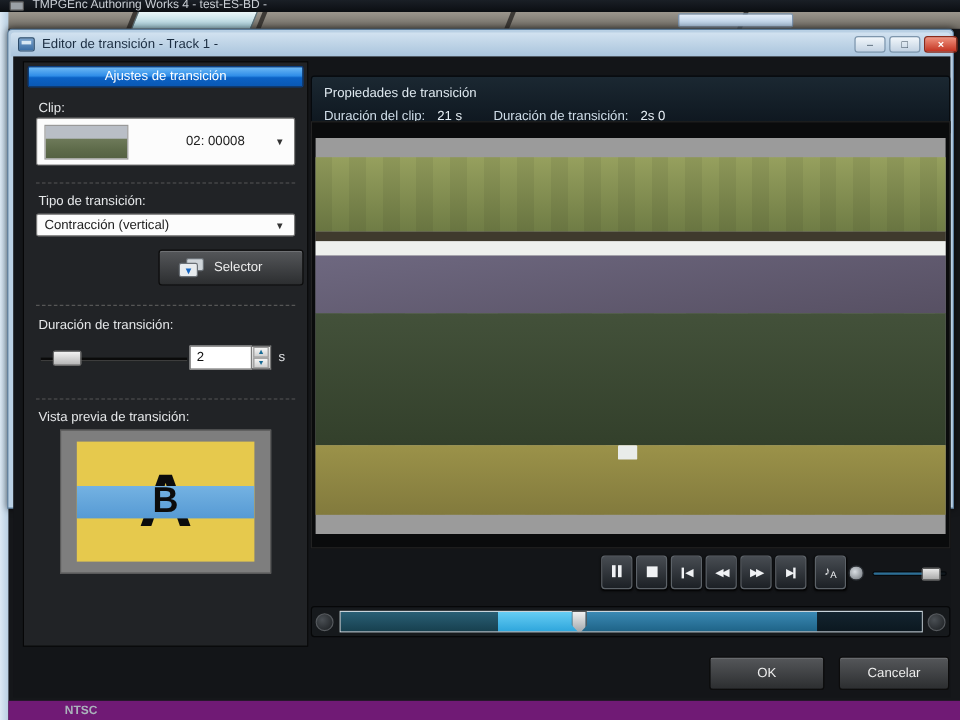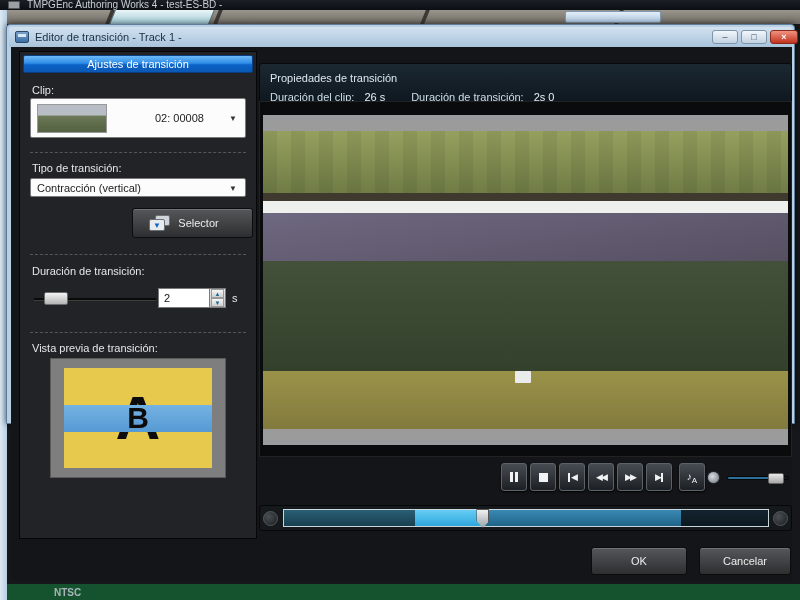--- a/index.html
+++ b/index.html
@@ -9,21 +9,21 @@
 
   
   .app-titlebar { left:0; top:0; width:800px; height:10px; background:linear-gradient(#1a1f26,#0b0e12); color:#c9ced4; font-size:10px; line-height:10px; overflow:hidden; }
   .app-icon { left:8px; top:1px; width:12px; height:8px; background:#9aa0a6; border:1px solid #555; border-radius:1px; }
   .app-title { left:27px; top:0; white-space:nowrap; }
   .tabbar { left:0; top:10px; width:800px; height:14px; background:linear-gradient(#9b968d,#6e6a63); overflow:hidden; }
   .tab-divider { top:0; width:4px; height:14px; background:#3c3935; transform:skewX(-22deg); }
   .tab-active { left:112px; top:0; width:100px; height:14px; background:linear-gradient(#eaf6f8,#9fc9d5); transform:skewX(-22deg); border-left:1px solid #55707a; border-right:1px solid #55707a; }
   .tab-lightbtn { left:565px; top:1px; width:96px; height:12px; background:linear-gradient(#e4eef9,#aec7e0); border:1px solid #7e96b0; border-radius:2px; }
   .left-edge { left:0; top:10px; width:7px; height:590px; background:linear-gradient(90deg,#dcE9f4,#b9cfe2); }
-  .statusbar { left:7px; top:584px; width:793px; height:16px; background:#14532d; }
+  .statusbar { left:7px; top:584px; width:793px; height:16px; background:#701a75; }
   .ntsc { left:47px; top:3px; font-size:10px; font-weight:bold; color:#aab3bb; }
 
   
   .dialog { left:6px; top:24px; width:789px; height:400px; background:#b9d0e4; border:1px solid #5d7license; border:1px solid #5d7d9b; border-radius:4px 4px 0 0; box-shadow:0 0 6px rgba(0,0,0,.6); }
   .dlg-titlebar { left:2px; top:2px; width:783px; height:20px; background:linear-gradient(#d2e2f0,#a9c4dc); border-radius:3px 3px 0 0; }
   .dlg-icon { left:6px; top:4px; width:14px; height:12px; background:linear-gradient(#7aa2cc,#3a6ea5); border:1px solid #2a4a6a; border-radius:2px; }
   .dlg-icon::after { content:""; position:absolute; left:2px; top:2px; right:2px; height:3px; background:#d8e8f4; }
   .dlg-title { left:26px; top:4px; font-size:11px; color:#1c2e42; }
   .winbtn { top:3px; width:26px; height:14px; border-radius:3px; border:1px solid #7e96ac; background:linear-gradient(#f2f7fb,#c2d2e2); color:#3a4a5a; font-size:9px; line-height:12px; text-align:center; }
   .winbtn.min { left:703px; } .winbtn.max { left:732px; }
@@ -188,21 +188,21 @@
           </div>
         </div>
       </div>
 
     </div>
 
     <div class="abs panel-right">
       <div class="abs props-header">
         <div class="abs props-title">Propiedades de transición</div>
         <div class="abs props-line">
-          <span>Duración del clip:</span><span class="gap1"></span><b>26 s</b><span class="gap2"></span><span>Duración de transición:</span><span class="gap1"></span><b>2s 0</b>
+          <span>Duración del clip:</span><span class="gap1"></span><b>21 s</b><span class="gap2"></span><span>Duración de transición:</span><span class="gap1"></span><b>2s 0</b>
         </div>
       </div>
 
       <div class="abs video-zone">
         <div class="abs video-frame">
           <div class="abs vb vb-grass-top"></div>
           <div class="abs vb vb-rock"></div>
           <div class="abs vb vb-sky"></div>
           <div class="abs vb vb-purple"></div>
           <div class="abs vb vb-dgreen"></div>

